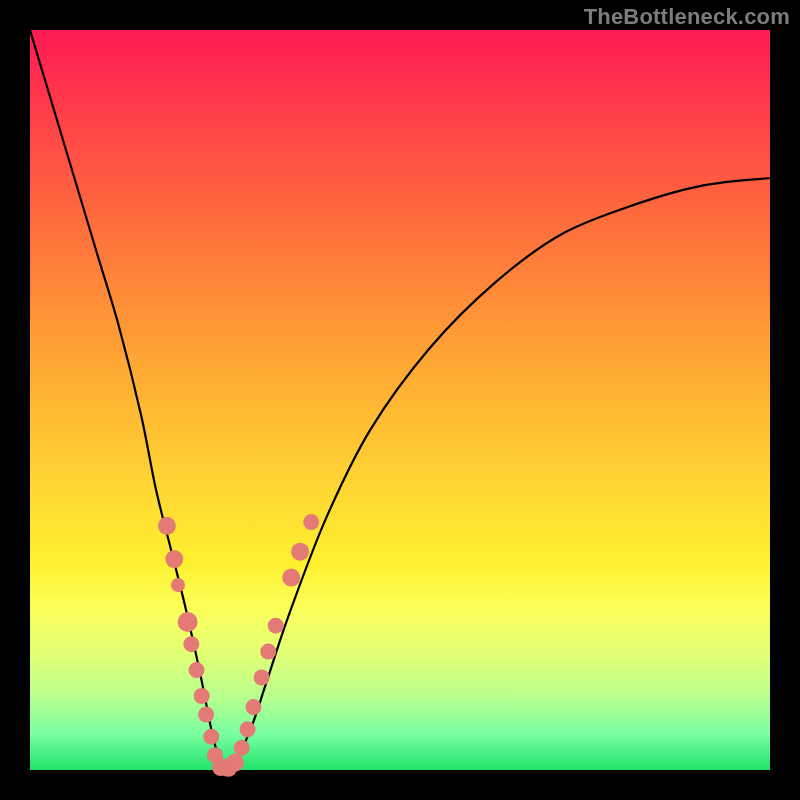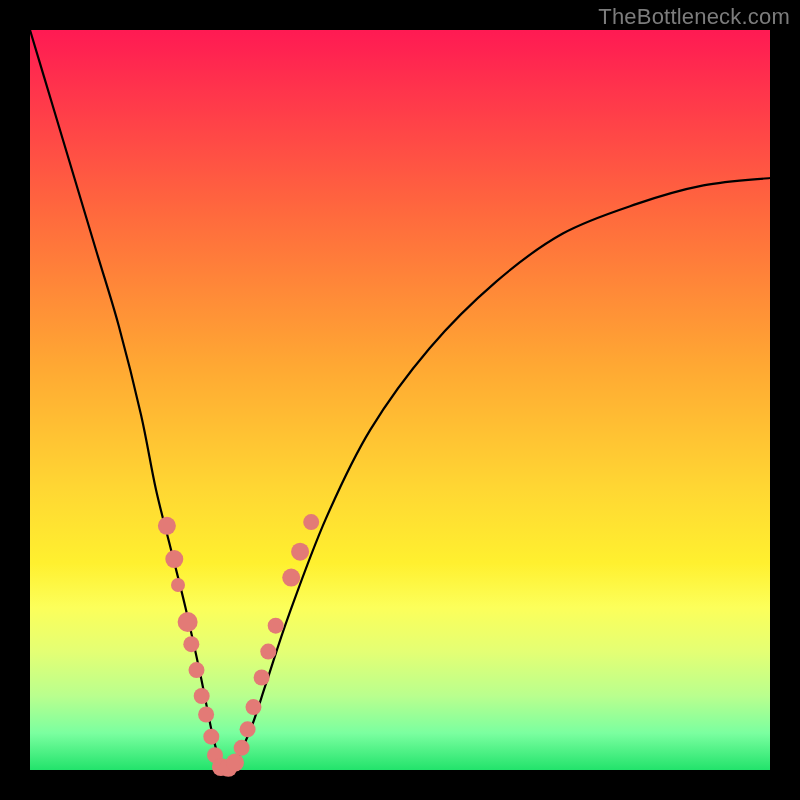--- a/index.html
+++ b/index.html
@@ -31,21 +31,21 @@
       #7bffa0 95%,
       #22e36b 100%
     );
   }
   .watermark {
     position: absolute;
     top: 4px;
     right: 10px;
     color: #7c7c7c;
     font-size: 22px;
-    font-weight: 400;
+    font-weight: 700;
     letter-spacing: 0.2px;
     user-select: none;
   }
   svg.plot {
     position: absolute;
     left: 0;
     top: 0;
     width: 740px;
     height: 740px;
     overflow: visible;

